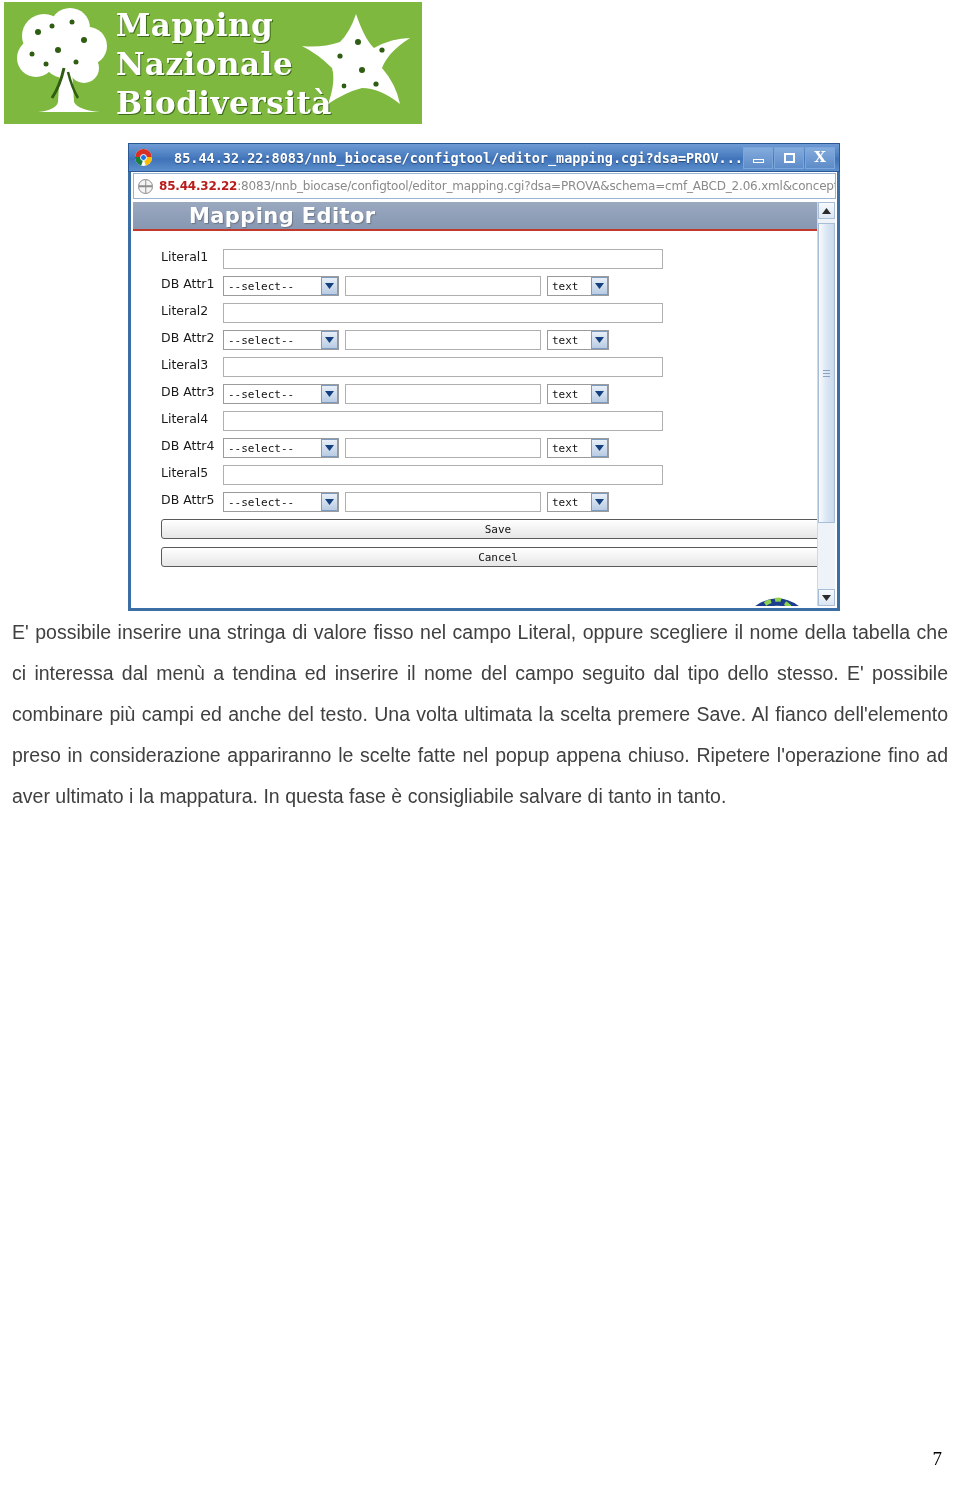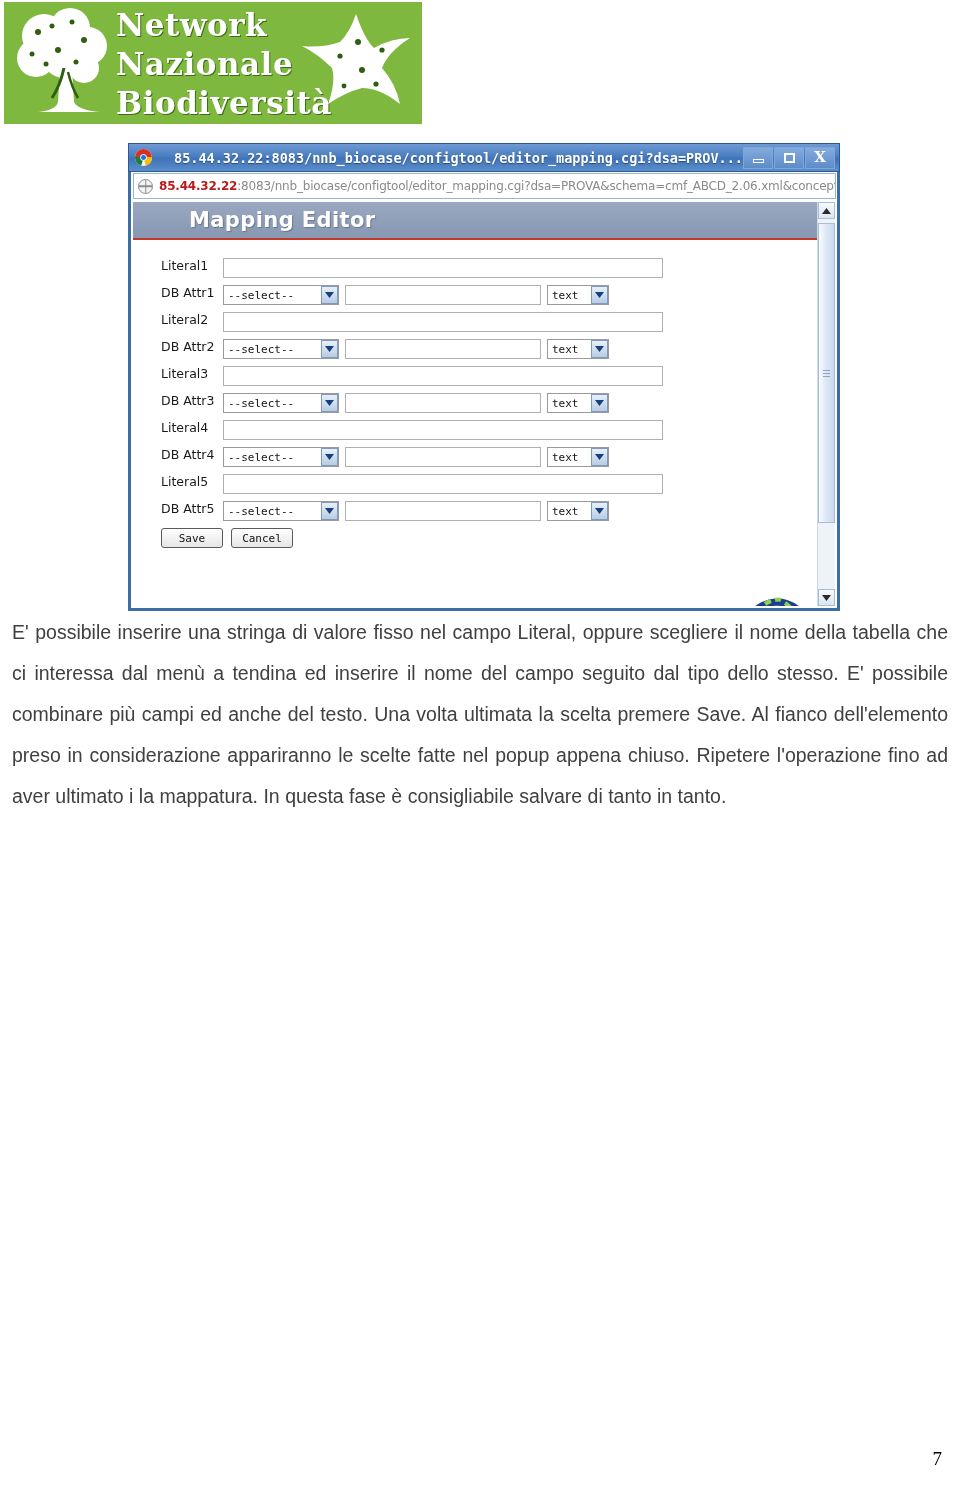--- a/index.html
+++ b/index.html
@@ -173,21 +173,21 @@
   .page-area {
     position: absolute;
     left: 2px;
     top: 56px;
     right: 2px;
     bottom: 2px;
     background: #ffffff;
     overflow: hidden;
   }
   .page-header {
-    height: 38px;
+    height: 29px;
     background: linear-gradient(to bottom, #9aa9c0 0%, #8897b2 100%);
     border-bottom: 2px solid #c0392b;
     display: flex;
     align-items: center;
     padding-left: 56px;
     box-sizing: border-box;
   }
   .page-header-title {
     color: #ffffff;
     font-family: "DejaVu Sans", sans-serif;
@@ -250,21 +250,21 @@
     background: linear-gradient(to bottom, #e8eff8 0%, #b9cce4 100%);
     border: 1px solid #7d9bc0;
     box-sizing: border-box;
     display: flex;
     align-items: center;
     justify-content: center;
     flex: 0 0 auto;
   }
   .sel-arrow svg { display: block; }
 
-  .btn-row { display: flex; gap: 8px; margin-top: 6px; }
+  .btn-row { display: flex; gap: 8px; margin-top: 6px; flex-direction: column; }
   .form-btn {
     min-width: 62px;
     height: 20px;
     box-sizing: border-box;
     border: 1px solid #5a5a5a;
     border-radius: 3px;
     background: linear-gradient(to bottom, #ffffff 0%, #e6e6e6 100%);
     font-family: "DejaVu Sans Mono", monospace;
     font-size: 11px;
     color: #111;
@@ -364,21 +364,21 @@
       <circle cx="18" cy="48" r="2.5"></circle>
         <circle cx="44" cy="44" r="3"></circle>
       <circle cx="62" cy="56" r="2.5"></circle>
         <circle cx="32" cy="58" r="2.5"></circle>
       <path d="M50 62 q-4 18 -12 30" stroke="#2f5d12" stroke-width="3" fill="none"></path>
       <path d="M54 66 q4 16 10 26" stroke="#2f5d12" stroke-width="2.5" fill="none"></path>
     </g>
   </svg>
 
   <div class="logo-words">
-    <div class="logo-line">Network</div>
+    <div class="logo-line">Mapping</div>
     <div class="logo-line">Nazionale</div>
     <div class="logo-line">Biodiversità</div>
   </div>
 
   <svg class="logo-star" viewBox="0 0 120 110">
     <g fill="#ffffff">
       <path d="M60 6 q9 26 18 34 q18 -10 36 -10 q-22 14 -28 30 q14 16 18 36 q-20 -16 -38 -16 q-16 4 -34 16 q8 -22 4 -36 q-14 -14 -30 -22 q20 2 38 -4 q10 -10 16 -28 Z"></path>
     </g>
     <g fill="#2f5d12">
       <circle cx="62" cy="34" r="3"></circle>

